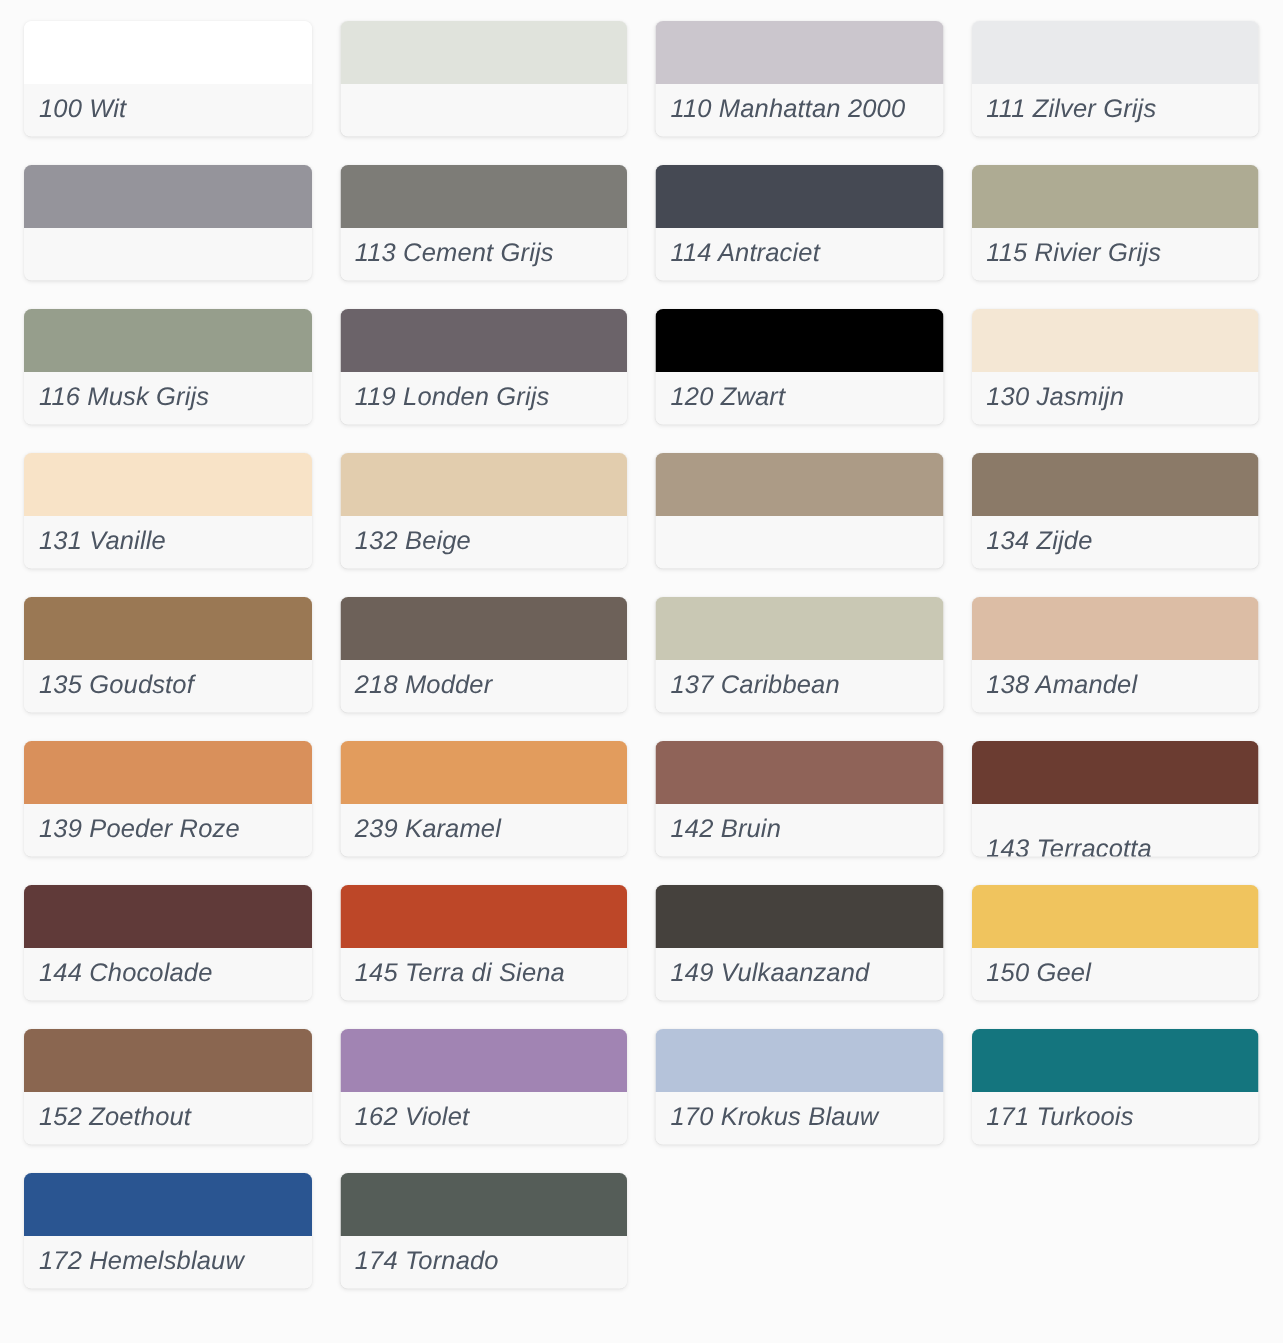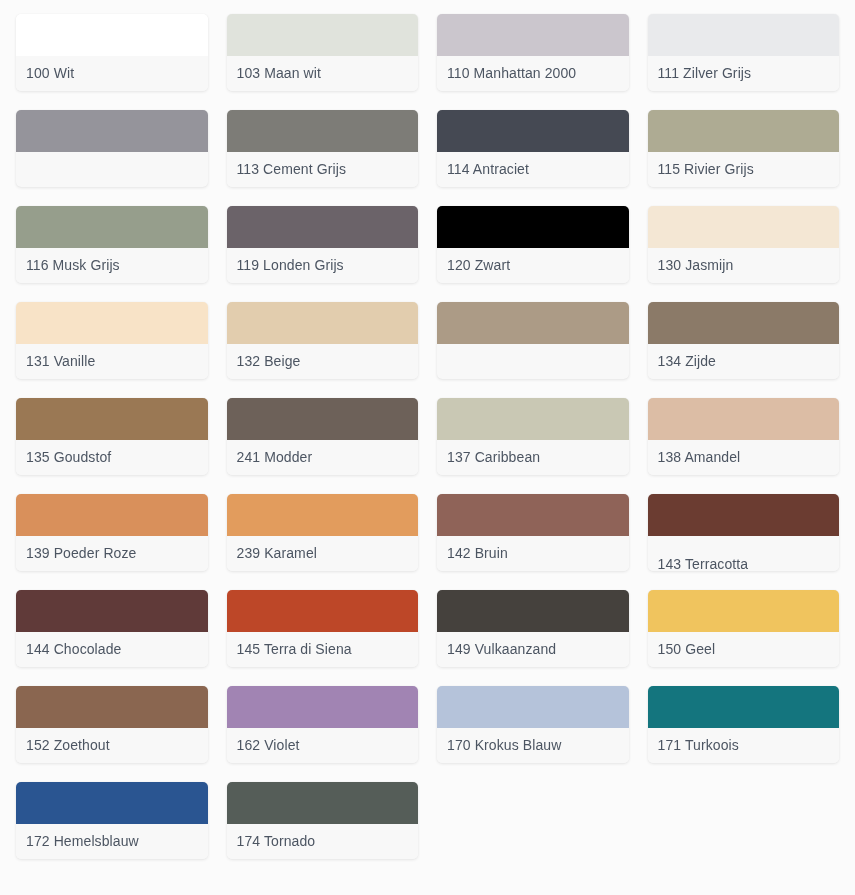--- a/index.html
+++ b/index.html
@@ -44,43 +44,41 @@
   }
 
   .swatch-label-wrap {
     flex: 1 1 auto;
     display: flex;
     align-items: center;
     background: #f8f8f8;
   }
 
   .swatch-label {
-    font-size: 14px;
+    font-size: 17px;
     line-height: 1.2;
     color: #4c5562;
     padding: 0 10px;
     letter-spacing: 0.1px;
     white-space: nowrap;
+    font-style: italic;
   }
 </style>
 </head>
 <body style="background: rgb(251, 251, 251);">
 
 <main id="swatch-grid">
     <div class="swatch-card">
       <div class="swatch-color" style="background: rgb(255, 255, 255);"></div>
       <div class="swatch-label-wrap">
         <span class="swatch-label" style="color: rgb(76, 85, 98);">100 Wit</span>
       </div>
     </div>
     <div class="swatch-card">
       <div class="swatch-color" style="background: rgb(224, 227, 220);"></div>
-      <div class="swatch-label-wrap">
-        <span class="swatch-label" style="color: rgb(76, 85, 98);">103 Maan wit</span>
-      </div>
     </div>
     <div class="swatch-card">
       <div class="swatch-color" style="background: rgb(203, 198, 205);"></div>
       <div class="swatch-label-wrap">
         <span class="swatch-label" style="color: rgb(76, 85, 98); text-align: right;">110 Manhattan 2000</span>
       </div>
     </div>
     <div class="swatch-card">
       <div class="swatch-color" style="background: rgb(233, 234, 236);"></div>
       <div class="swatch-label-wrap">
@@ -155,21 +153,21 @@
     </div>
     <div class="swatch-card">
       <div class="swatch-color" style="background: rgb(154, 120, 84);"></div>
       <div class="swatch-label-wrap">
         <span class="swatch-label" style="color: rgb(76, 85, 98);">135 Goudstof</span>
       </div>
     </div>
     <div class="swatch-card">
       <div class="swatch-color" style="background: rgb(109, 97, 89);"></div>
       <div class="swatch-label-wrap">
-        <span class="swatch-label" style="color: rgb(76, 85, 98);">241 Modder</span>
+        <span class="swatch-label" style="color: rgb(76, 85, 98);">218 Modder</span>
       </div>
     </div>
     <div class="swatch-card">
       <div class="swatch-color" style="background: rgb(201, 200, 180);"></div>
       <div class="swatch-label-wrap">
         <span class="swatch-label" style="color: rgb(76, 85, 98);">137 Caribbean</span>
       </div>
     </div>
     <div class="swatch-card">
       <div class="swatch-color" style="background: rgb(220, 189, 165);"></div>

